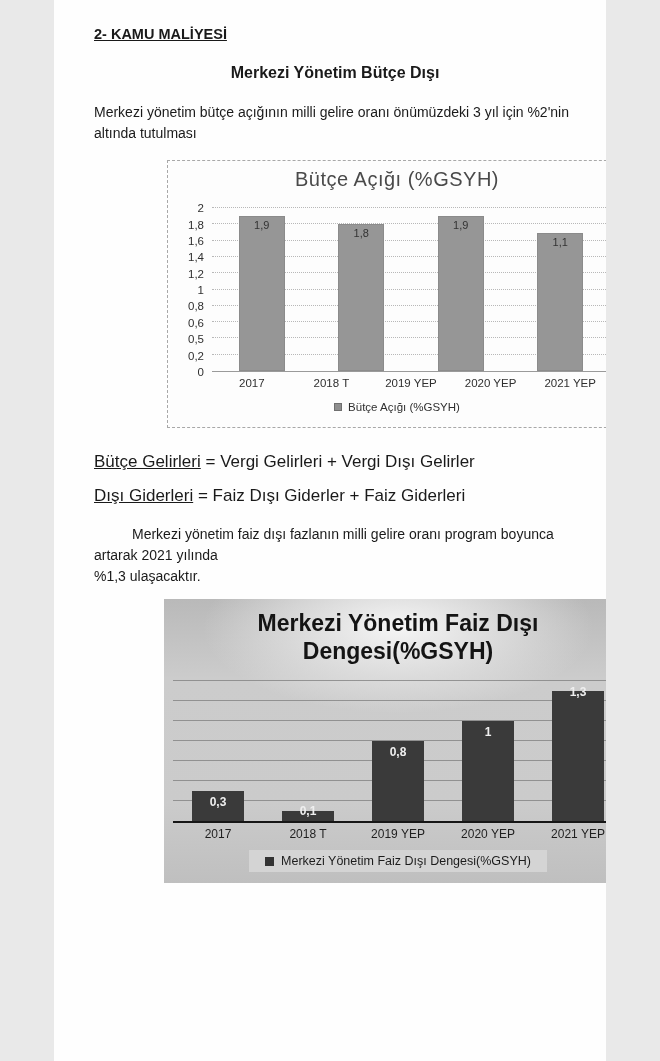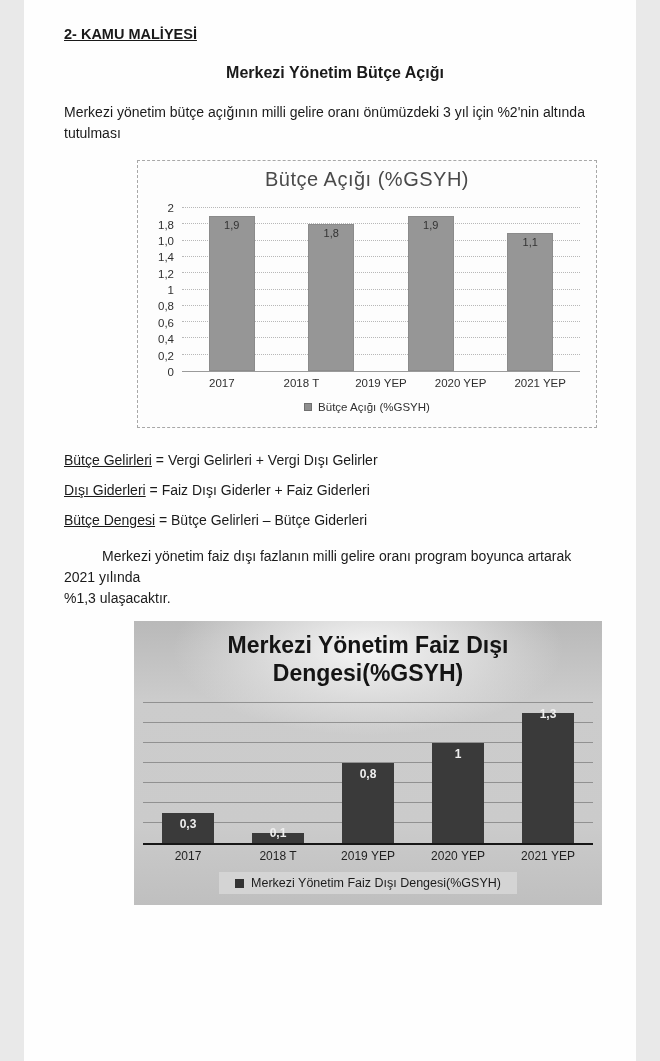--- a/index.html
+++ b/index.html
@@ -1,18 +1,18 @@
 <!DOCTYPE html>
 <html><head>
 <meta charset="utf-8">
 <style>
   * { margin:0; padding:0; box-sizing:border-box; }
   html,body { background:#e9e9e9; }
   .page {
-    width:612px; height:1061px; background:#fefefe; margin:0 auto;
+    width:552px; height:1061px; background:#fefefe; margin:0 auto;
     font-family:"Liberation Sans", sans-serif; color:#1a1a1a;
     padding:26px 30px 0 40px; overflow:hidden; position:relative;
   }
   .h-main { font-size:14.5px; font-weight:bold; text-decoration:underline; margin-bottom:22px; }
   .h-sub  { font-size:16px; font-weight:bold; text-align:center; margin-bottom:20px; }
   .para   { font-size:14px; line-height:21px; }
   .para .l2 { display:block; padding-left:26px; }
   .p2 .l1 { display:block; text-indent:38px; }
 
   
@@ -36,21 +36,21 @@
   .chart2 .blab { font-size:12px; font-weight:bold; }
   .xrow { display:flex; font-size:11.5px; color:#2f2f2f; }
   .c1-x { margin:5px 16px 0 44px; }
   .xrow .xlab { flex:1; text-align:center; }
   .legend { display:flex; justify-content:center; align-items:center; gap:6px; margin-top:12px;
             font-size:11.5px; color:#2f2f2f; }
   .sw1 { width:8px; height:8px; background:#8f8f8f; border:1px solid #6f6f6f; display:inline-block; }
 
   
   .defs { margin-top:24px; }
-  .def-line { font-size:14px; margin-bottom:14px; }
+  .def-line { font-size:17px; margin-bottom:14px; }
   .def-term { text-decoration:underline; }
   .h-sec2 { margin-top:46px; text-align:center; font-size:15px; font-weight:bold; text-decoration:underline; }
   .p2 { margin-top:18px; }
 
   
   .chart2 {
     width:468px; height:284px; margin:12px 0 0 70px; padding:10px 0 8px;
     background:
       radial-gradient(ellipse 250px 110px at 50% 10%, rgba(248,248,248,.95) 0%, rgba(230,230,230,.6) 45%, rgba(205,205,205,0) 78%),
       linear-gradient(180deg, #b9b9b9 0%, #cccccc 28%, #cbcbcb 72%, #bfbfbf 100%);
@@ -67,37 +67,37 @@
   .chart1 .bars { --barw:46px; }
   .chart2 .bars { --barw:52px; }
 </style>
 </head>
 <body>
 
 <div class="page">
 
   <div class="h-main">2- KAMU MALİYESİ</div>
 
-  <div class="h-sub">Merkezi Yönetim Bütçe Açığı</div>
+  <div class="h-sub">Merkezi Yönetim Bütçe Dışı</div>
 
   <p class="para p1"><span>Merkezi yönetim bütçe açığının milli gelire oranı önümüzdeki 3 yıl için %2'nin altında tutulması</span></p>
 
   <div class="chart1">
     <div class="c1-title">Bütçe Açığı (%GSYH)</div>
     <div class="c1-body">
       <div class="c1-y" id="c1-y">
           <span class="ytick" style="bottom: calc(95.2381% - 7px);">2</span>
           <span class="ytick" style="bottom: calc(85.7143% - 7px);">1,8</span>
-          <span class="ytick" style="bottom: calc(76.1905% - 7px);">1,0</span>
+          <span class="ytick" style="bottom: calc(76.1905% - 7px);">1,6</span>
           <span class="ytick" style="bottom: calc(66.6667% - 7px);">1,4</span>
           <span class="ytick" style="bottom: calc(57.1429% - 7px);">1,2</span>
           <span class="ytick" style="bottom: calc(47.619% - 7px);">1</span>
           <span class="ytick" style="bottom: calc(38.0952% - 7px);">0,8</span>
           <span class="ytick" style="bottom: calc(28.5714% - 7px);">0,6</span>
-          <span class="ytick" style="bottom: calc(19.0476% - 7px);">0,4</span>
+          <span class="ytick" style="bottom: calc(19.0476% - 7px);">0,5</span>
           <span class="ytick" style="bottom: calc(9.52381% - 7px);">0,2</span>
           <span class="ytick" style="bottom: calc(0% - 7px);">0</span>
         </div>
       <div class="c1-plot" id="c1-plot">
           <div class="grid1" style="bottom: 95.2381%;"></div>
           <div class="grid1" style="bottom: 85.7143%;"></div>
           <div class="grid1" style="bottom: 76.1905%;"></div>
           <div class="grid1" style="bottom: 66.6667%;"></div>
           <div class="grid1" style="bottom: 57.1429%;"></div>
           <div class="grid1" style="bottom: 47.619%;"></div>
@@ -134,21 +134,20 @@
       </div>
     <div class="legend">
       <span class="sw1"></span>
       <span>Bütçe Açığı (%GSYH)</span>
     </div>
   </div>
 
   <div class="defs" id="defs">
       <div class="def-line"><span class="def-term">Bütçe Gelirleri</span><span> = Vergi Gelirleri + Vergi Dışı Gelirler</span></div>
       <div class="def-line"><span class="def-term">Dışı Giderleri</span><span> = Faiz Dışı Giderler + Faiz Giderleri</span></div>
-      <div class="def-line"><span class="def-term">Bütçe Dengesi</span><span> = Bütçe Gelirleri – Bütçe Giderleri</span></div>
     </div>
 
 
   <p class="para p2"><span class="l1">Merkezi yönetim faiz dışı fazlanın milli gelire oranı program boyunca artarak 2021 yılında</span><span>%1,3 ulaşacaktır.</span></p>
 
   <div class="chart2">
     <div class="c2-title">Merkezi Yönetim Faiz Dışı Dengesi(%GSYH)</div>
     <div class="c2-body">
       <div class="c2-plot" id="c2-plot">
           <div class="grid2" style="bottom: 13.3333%;"></div>

